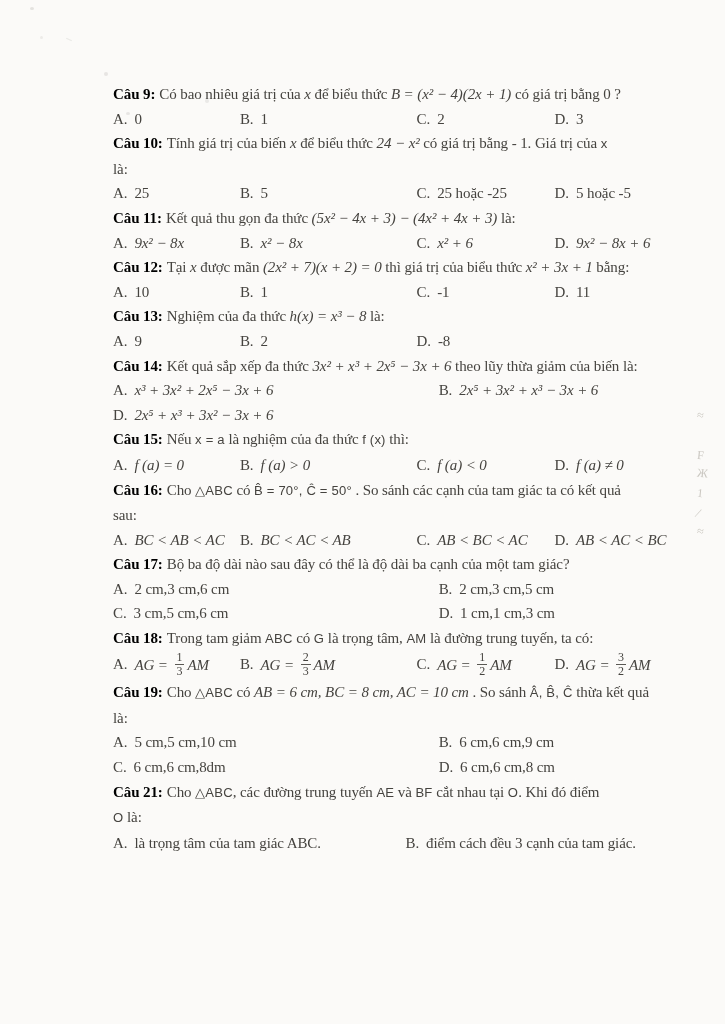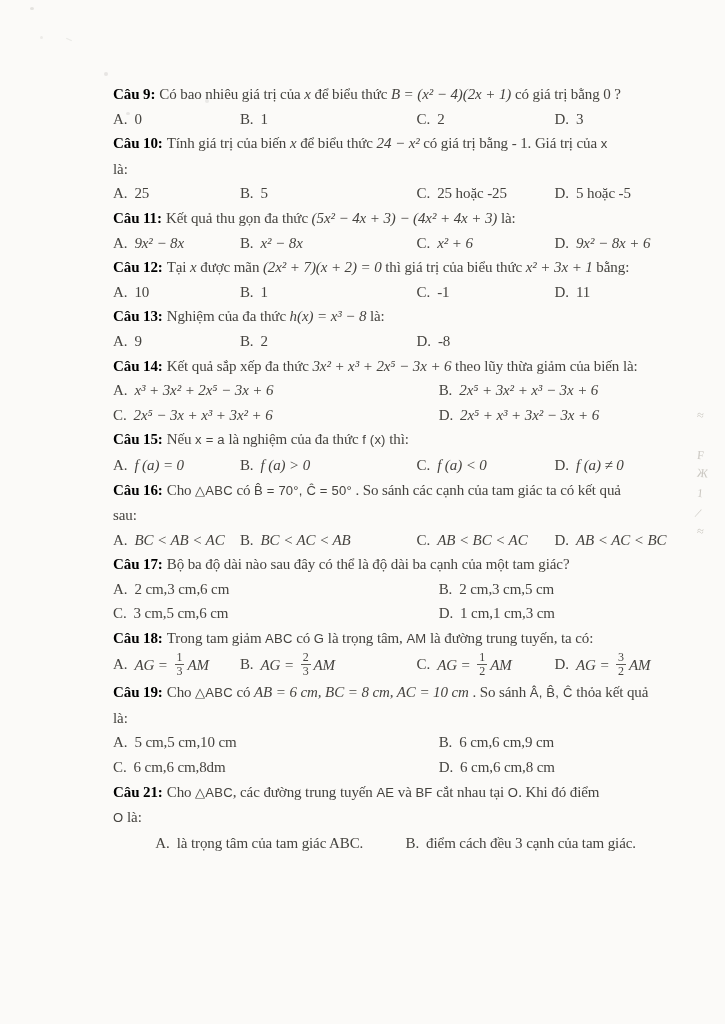--- a/index.html
+++ b/index.html
@@ -26,21 +26,21 @@
   .math{font-style:italic;}
   .var{font-family:"Liberation Sans", sans-serif;font-size:0.87em;letter-spacing:0.2px;}
   .opts{display:flex;flex-wrap:wrap;align-items:flex-start;}
   .opt{white-space:nowrap;}
   .row4 .opt:nth-child(1){width:23%;}
   .row4 .opt:nth-child(2){width:32%;}
   .row4 .opt:nth-child(3){width:25%;}
   .row4 .opt:nth-child(4){width:20%;}
   .grid2 .opt:nth-child(odd){width:59%;}
   .grid2 .opt:nth-child(even){width:41%;}
-  .row2 .opt:nth-child(1){width:53%;text-align:center;}
+  .row2 .opt:nth-child(1){width:53%;}
   .row2 .opt:nth-child(2){width:47%;}
   .olabel{margin-right:7px;}
   .frac{
     display:inline-flex;flex-direction:column;align-items:center;
     vertical-align:middle;font-size:0.8em;line-height:1.15;
     margin:0 3px;font-style:normal;position:relative;top:-1px;
   }
   .frac .num{border-bottom:1px solid #5a5853;padding:0 2px;}
   .frac .den{padding:0 2px;}
   
@@ -115,21 +115,20 @@
           <div class="opt"><span class="olabel">A.</span><span>9</span></div>
           <div class="opt"><span class="olabel">B.</span><span>2</span></div>
           <div class="opt"><span class="olabel">D.</span><span>-8</span></div>
         </div>
       </div>
       <div class="q">
         <p class="stem"><b class="qnum">Câu 14:</b><span>Kết quả sắp xếp đa thức </span><span class="math">3x² + x³ + 2x⁵ − 3x + 6</span><span> theo lũy thừa giảm của biến là:</span></p>
         <div class="opts grid2">
           <div class="opt"><span class="olabel">A.</span><span class="math">x³ + 3x² + 2x⁵ − 3x + 6</span></div>
           <div class="opt"><span class="olabel">B.</span><span class="math">2x⁵ + 3x² + x³ − 3x + 6</span></div>
-          <div class="opt"><span class="olabel">C.</span><span class="math">2x⁵ − 3x + x³ + 3x² + 6</span></div>
           <div class="opt"><span class="olabel">D.</span><span class="math">2x⁵ + x³ + 3x² − 3x + 6</span></div>
         </div>
       </div>
       <div class="q">
         <p class="stem"><b class="qnum">Câu 15:</b><span>Nếu </span><span class="var">x = a</span><span> là nghiệm của đa thức </span><span class="var">f (x)</span><span> thì:</span></p>
         <div class="opts row4">
           <div class="opt"><span class="olabel">A.</span><span class="math">f (a) = 0</span></div>
           <div class="opt"><span class="olabel">B.</span><span class="math">f (a) &gt; 0</span></div>
           <div class="opt"><span class="olabel">C.</span><span class="math">f (a) &lt; 0</span></div>
           <div class="opt"><span class="olabel">D.</span><span class="math">f (a) ≠ 0</span></div>
@@ -168,21 +167,21 @@
               <span class="num">1</span>
               <span class="den">2</span>
             </span><span class="math">AM</span></div>
           <div class="opt"><span class="olabel">D.</span><span class="math">AG = </span><span class="frac">
               <span class="num">3</span>
               <span class="den">2</span>
             </span><span class="math">AM</span></div>
         </div>
       </div>
       <div class="q">
-        <p class="stem"><b class="qnum">Câu 19:</b><span>Cho </span><span class="var">△ABC</span><span> có </span><span class="math">AB = 6 cm, BC = 8 cm, AC = 10 cm</span><span> . So sánh </span><span class="var">Â, B̂, Ĉ</span><span> thỏa kết quả</span><br><span>là:</span></p>
+        <p class="stem"><b class="qnum">Câu 19:</b><span>Cho </span><span class="var">△ABC</span><span> có </span><span class="math">AB = 6 cm, BC = 8 cm, AC = 10 cm</span><span> . So sánh </span><span class="var">Â, B̂, Ĉ</span><span> thừa kết quả</span><br><span>là:</span></p>
       </div>
       <div class="q">
         <div class="opts grid2">
           <div class="opt"><span class="olabel">A.</span><span>5 cm,5 cm,10 cm</span></div>
           <div class="opt"><span class="olabel">B.</span><span>6 cm,6 cm,9 cm</span></div>
           <div class="opt"><span class="olabel">C.</span><span>6 cm,6 cm,8dm</span></div>
           <div class="opt"><span class="olabel">D.</span><span>6 cm,6 cm,8 cm</span></div>
         </div>
       </div>
       <div class="q">

